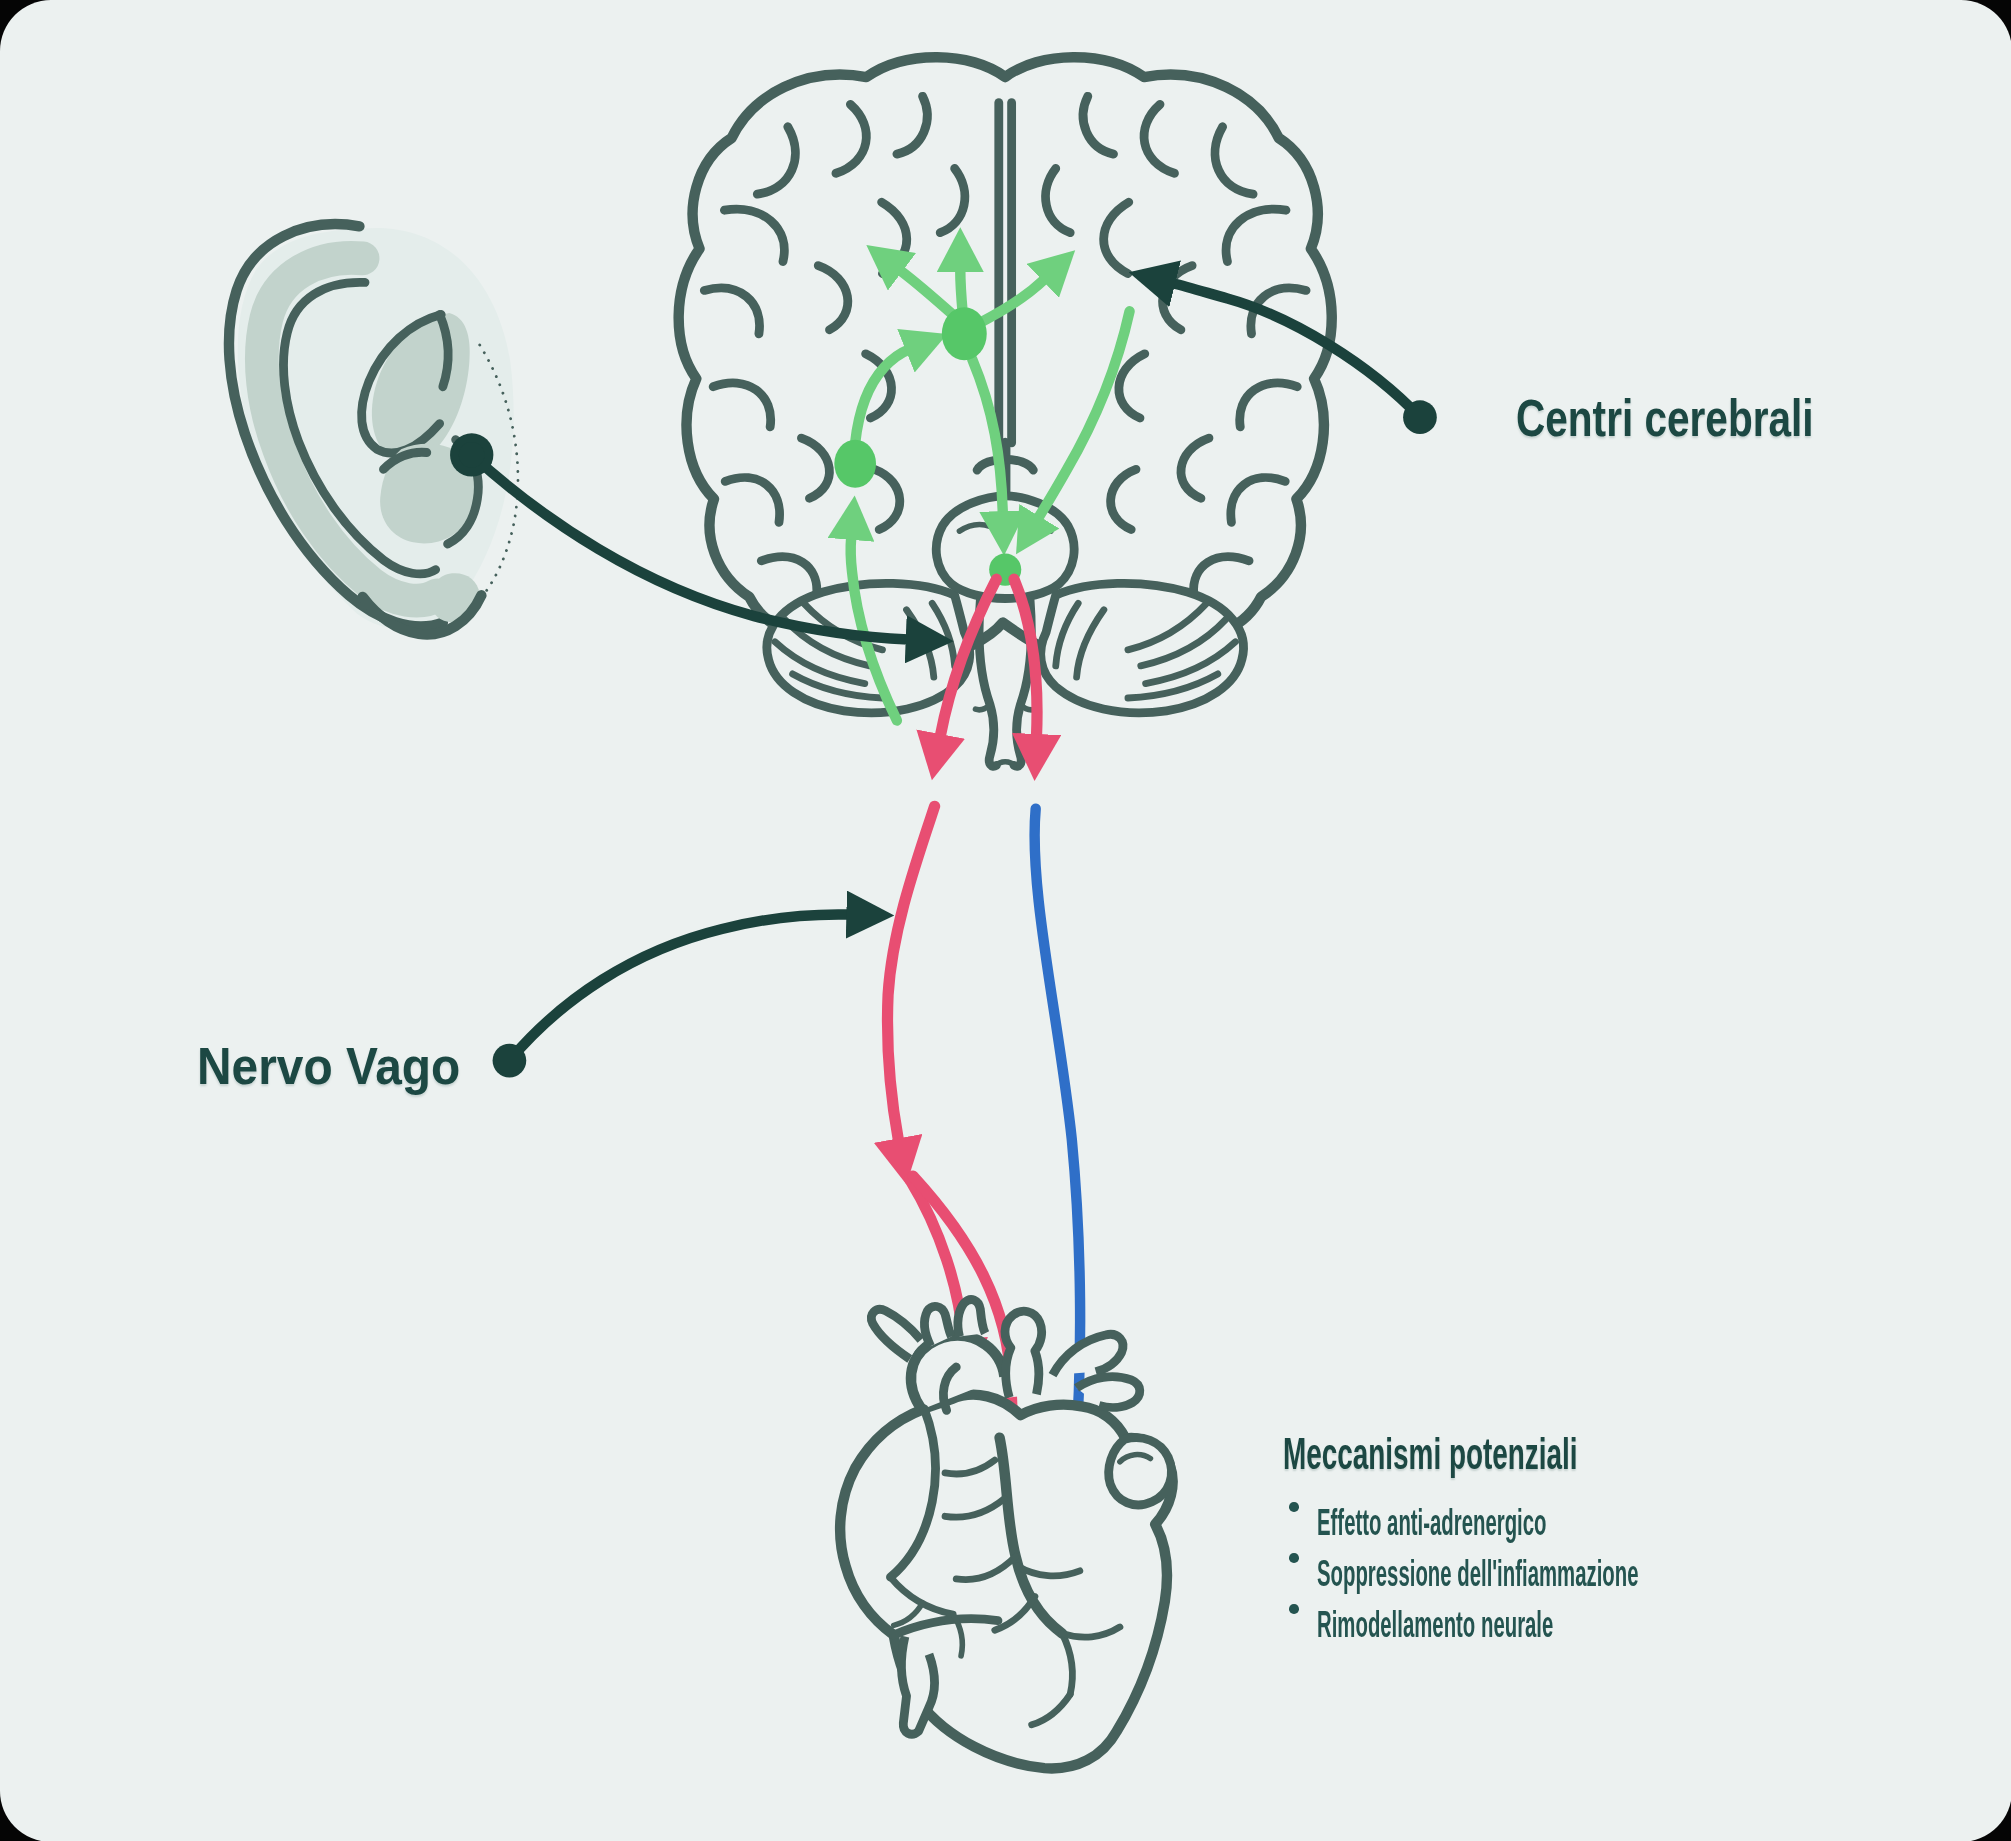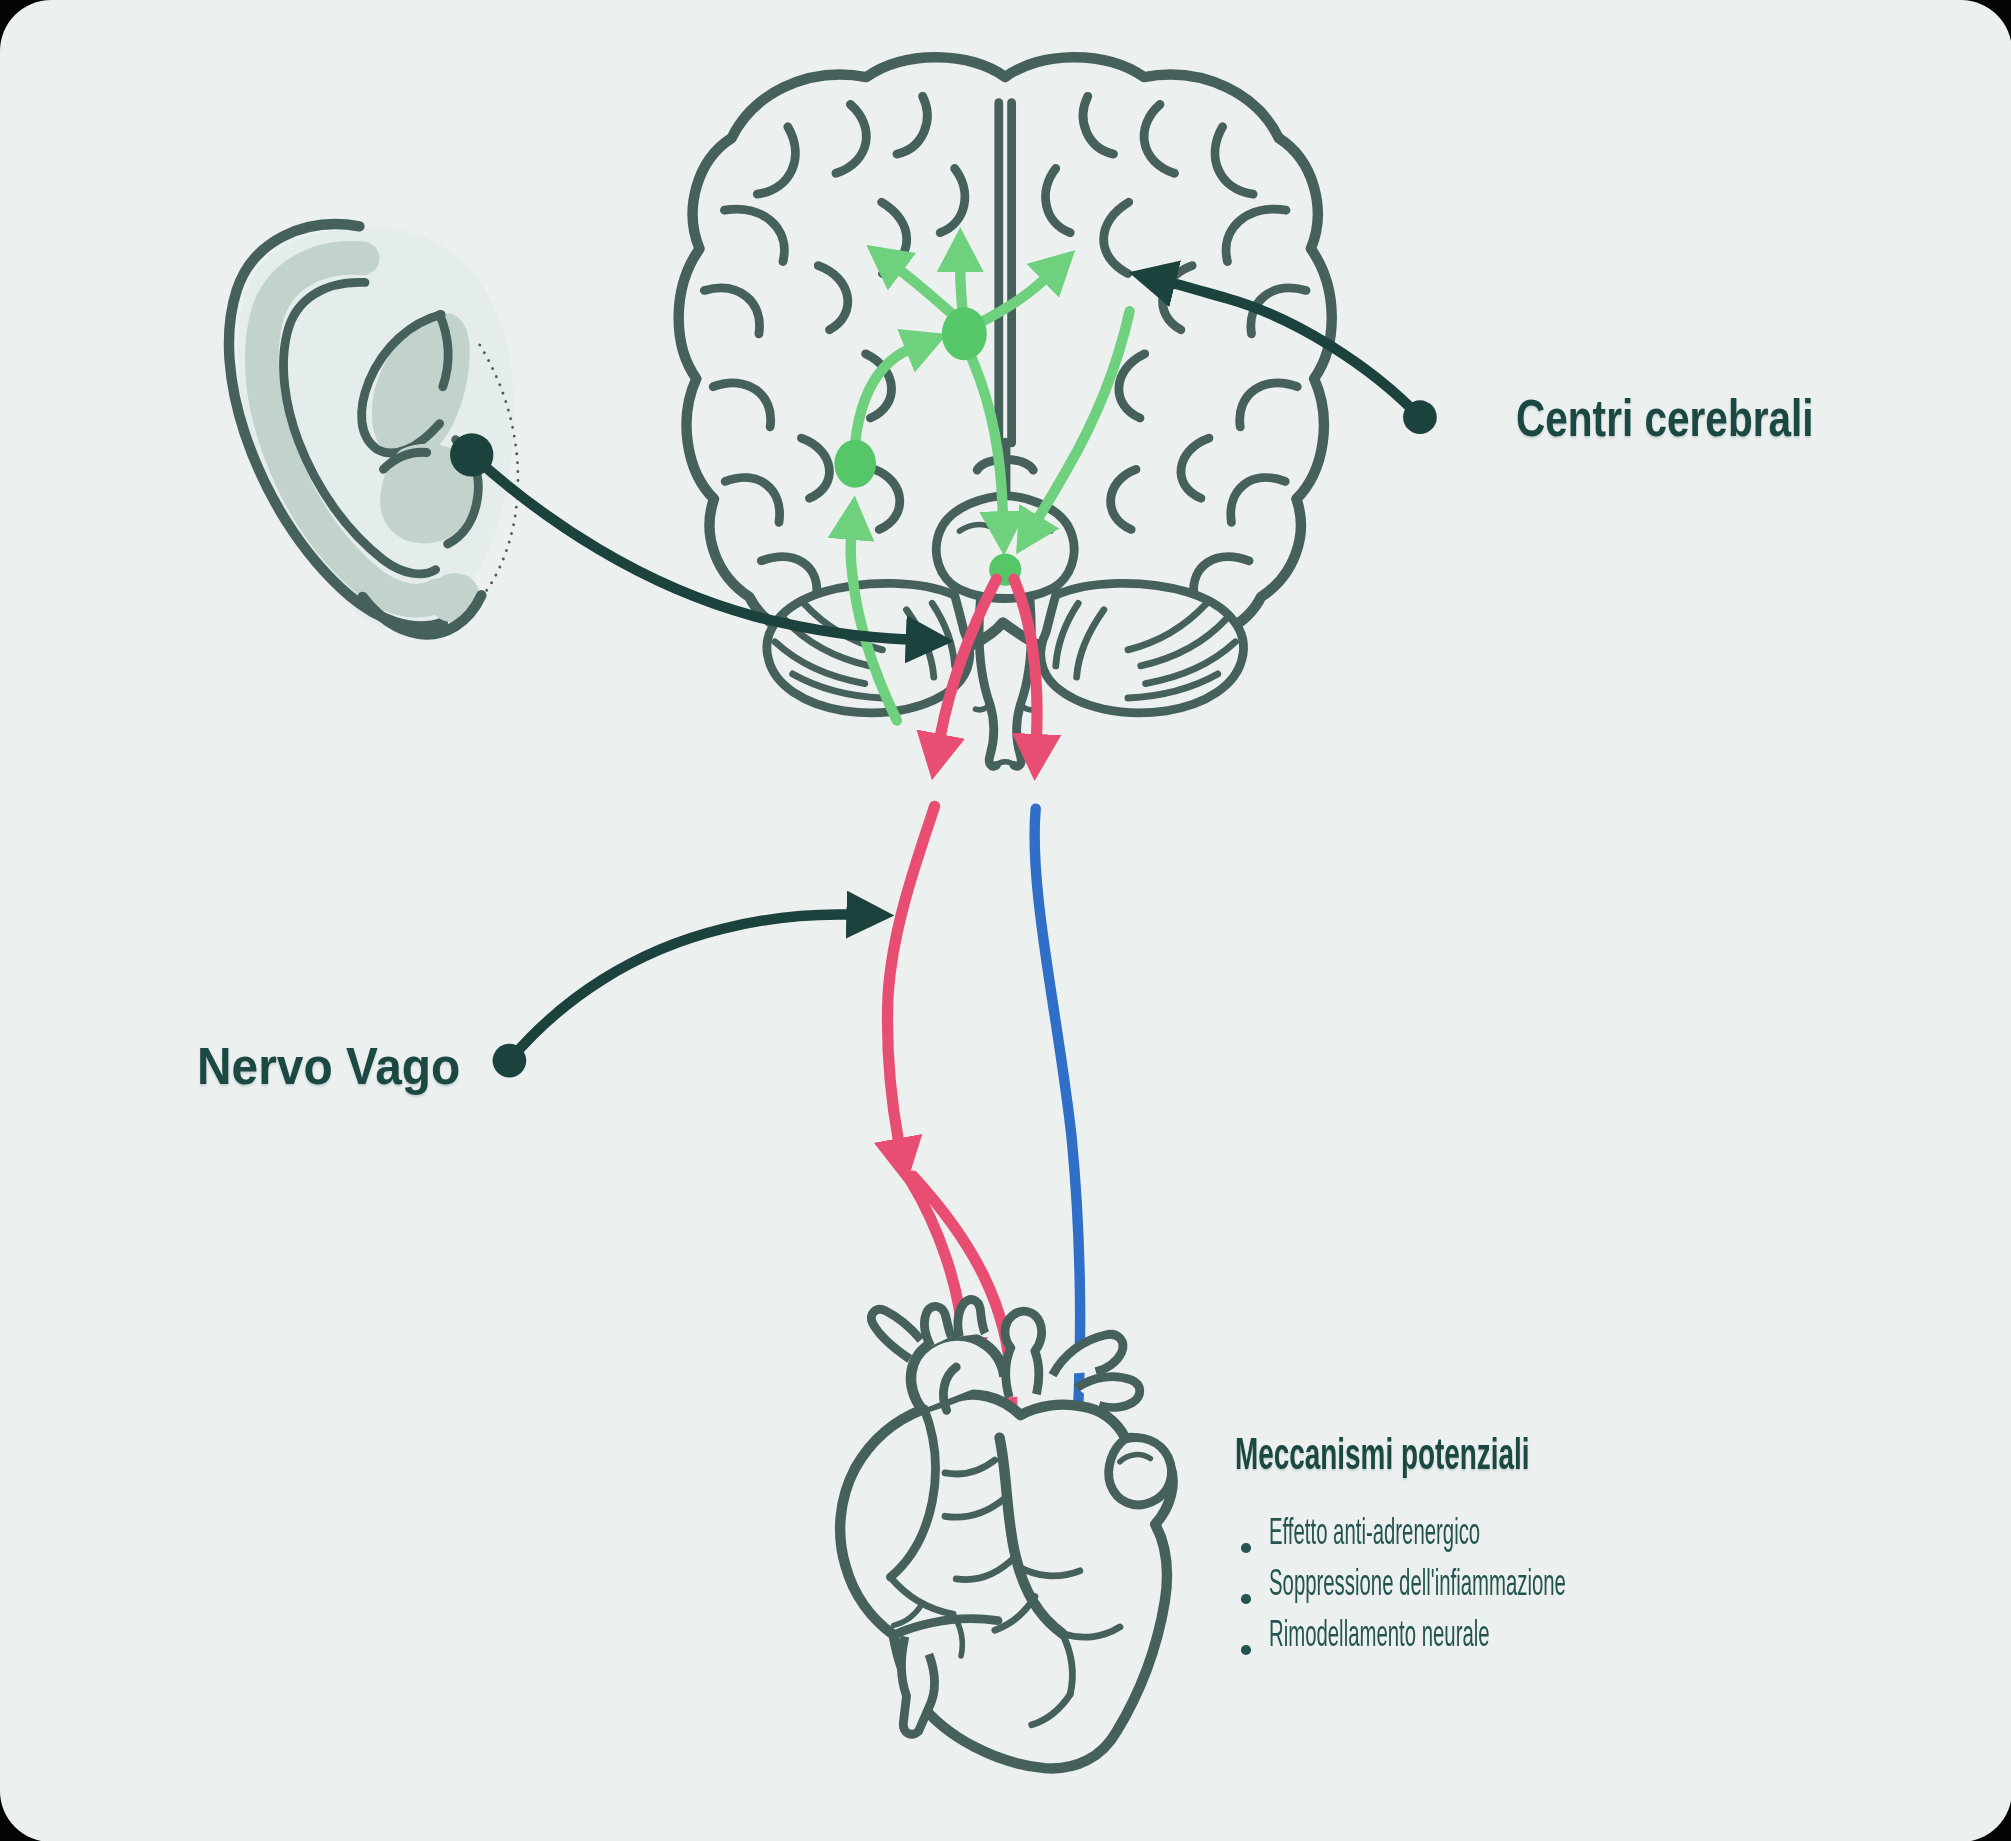--- a/index.html
+++ b/index.html
@@ -24,26 +24,26 @@
   .red     {stroke:var(--red);stroke-width:14;fill:none;stroke-linecap:round;}
   .blue    {stroke:var(--blue);stroke-width:13;fill:none;stroke-linecap:round;}
   .dotted  {stroke:var(--outline);stroke-width:3.5;stroke-dasharray:0.1 11;stroke-linecap:round;fill:none;}
 
   
   .lbl{position:absolute;font-weight:700;font-size:52px;line-height:53px;
        color:var(--ink);white-space:nowrap;text-shadow:0 2.4px 2.4px rgba(28,72,67,.18);}
   .squeeze{display:inline-block;transform-origin:left center;}
   #label-centri .squeeze{transform:scaleX(.78);}
   #label-nervo  .squeeze{transform:scaleX(.92);}
-  #mech{position:absolute;left:1235px;top:1431px;color:var(--ink);}
+  #mech{position:absolute;left:1283px;top:1431px;color:var(--ink);}
   #mech h2{margin:0;font-size:45px;line-height:45px;font-weight:700;white-space:nowrap;
            text-shadow:0 2.4px 2.4px rgba(28,72,67,.18);}
   #mech h2 .squeeze{transform:scaleX(.62);}
   #mech ul{list-style:none;margin:26px 0 0 0;padding:0;}
-  #mech li{display:flex;align-items:flex-end;height:51px;font-size:37px;font-weight:400;
+  #mech li{display:flex;align-items:flex-start;height:51px;font-size:37px;font-weight:700;
            color:var(--bullet-ink);white-space:nowrap;}
   #mech li .b-dot{width:9.6px;height:9.6px;border-radius:50%;background:var(--bullet-ink);
            margin:0 17.6px 0 6.4px;flex:none;}
   #mech li .squeeze{transform:scaleX(.55);}
 </style>
 </head>
 <body>
 
 <div id="card">
 <svg viewBox="0 0 2508 2296" width="2012" height="1842">

